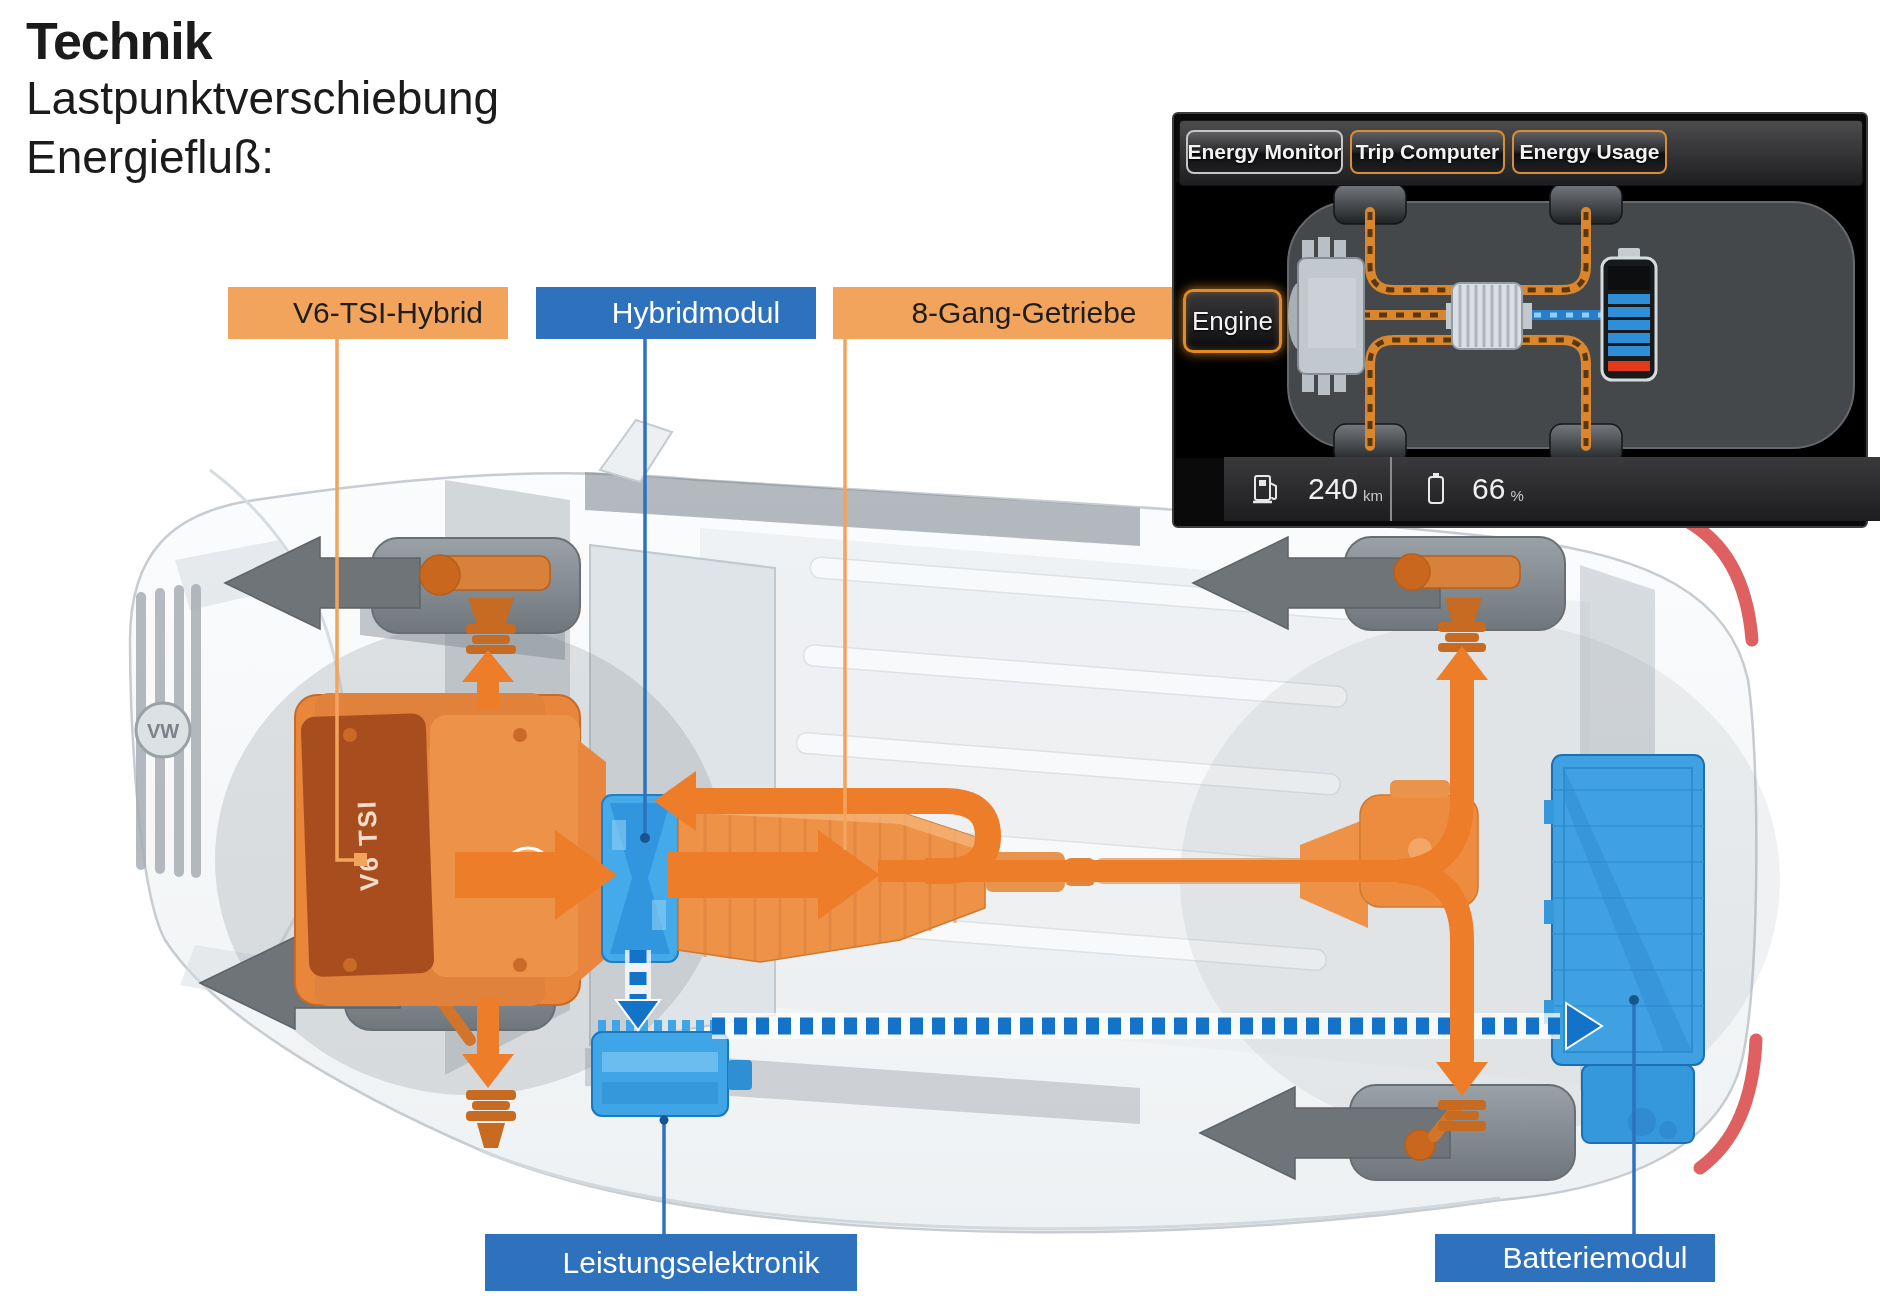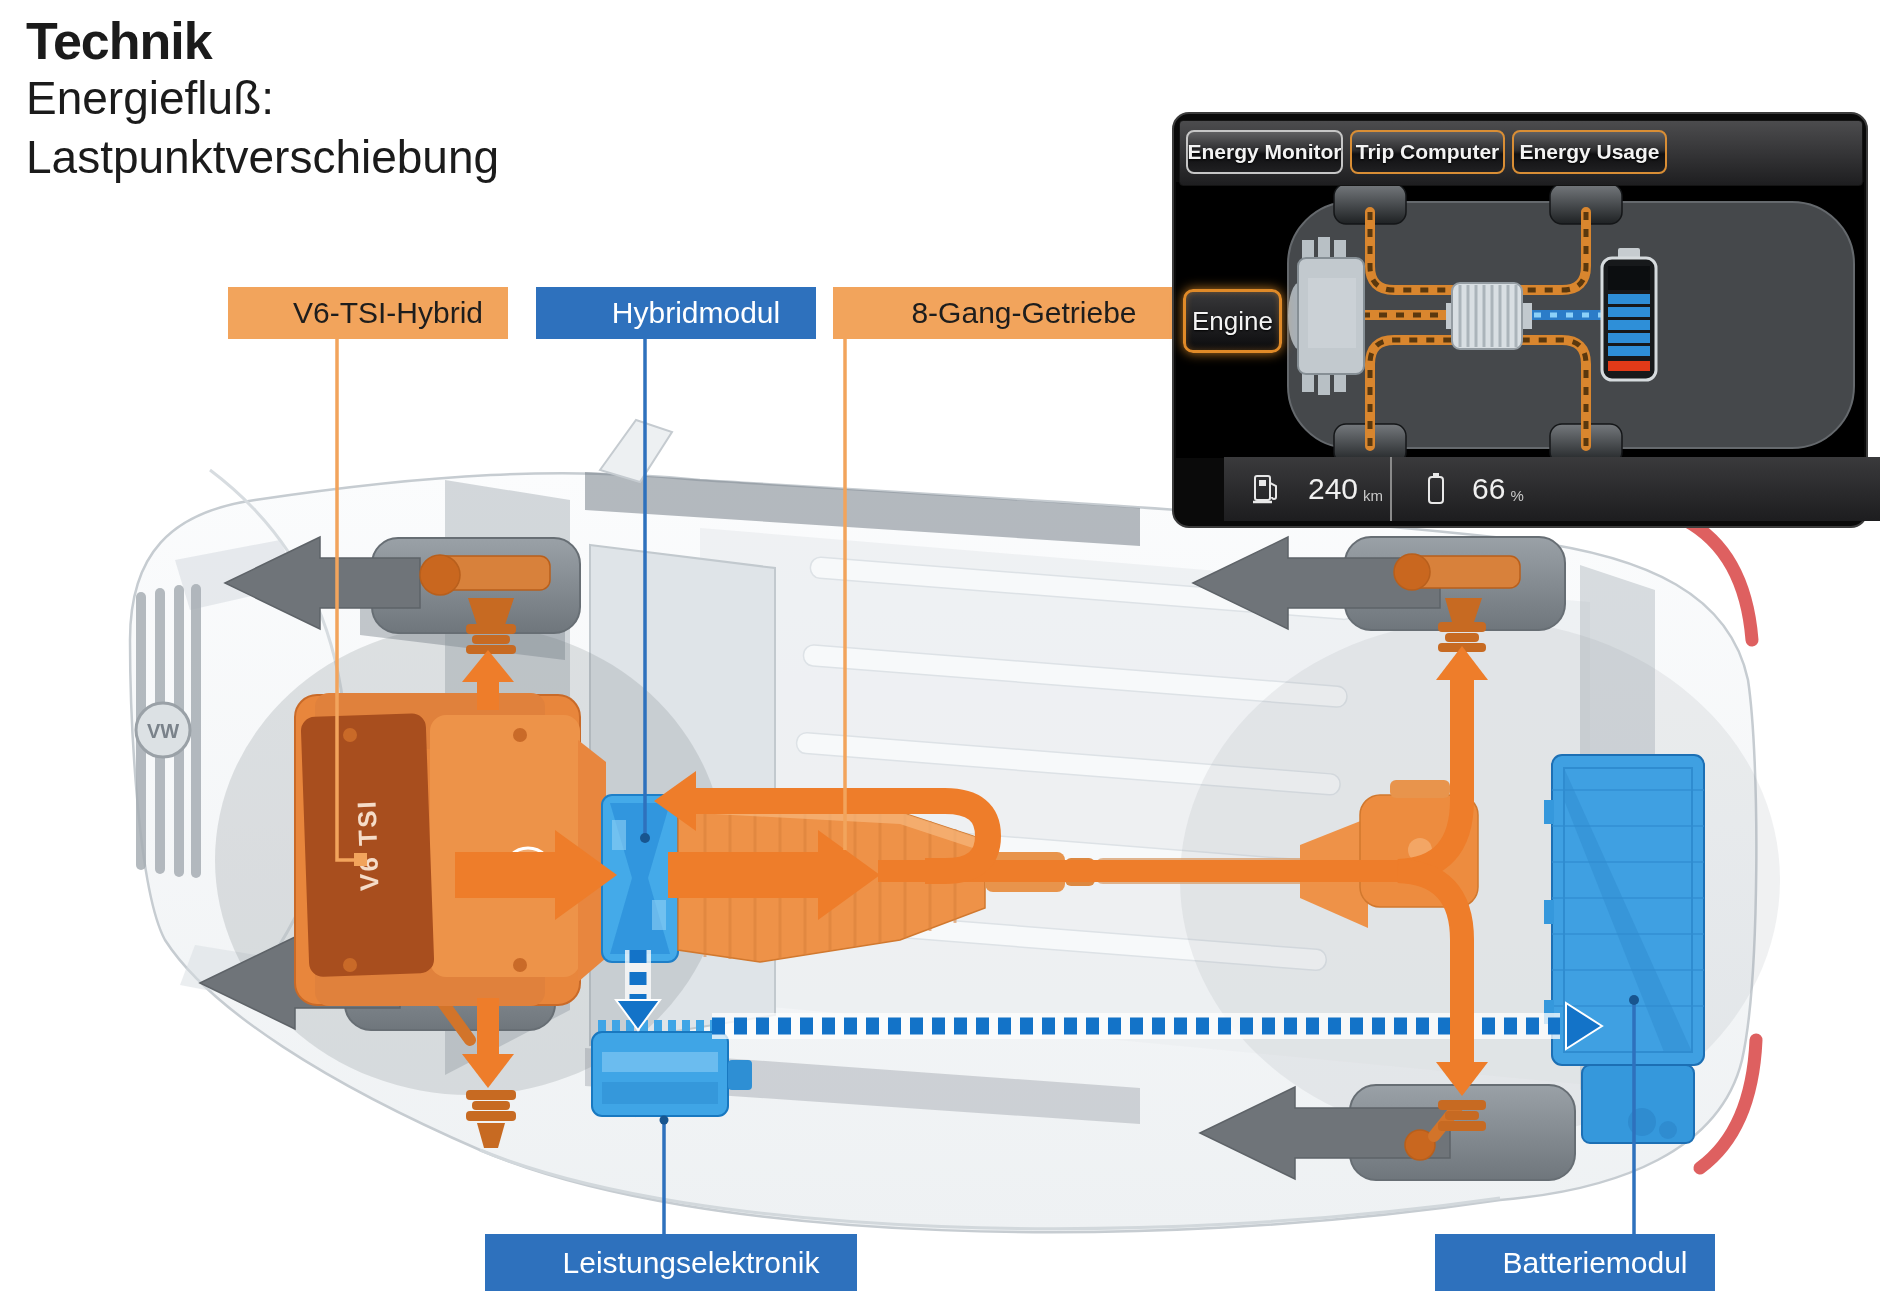--- a/index.html
+++ b/index.html
@@ -14,25 +14,25 @@
 
   
   .callout{position:absolute;display:flex;align-items:center;justify-content:center;
            font-size:30px;white-space:nowrap;z-index:30;padding-left:40px;}
   .callout.orange{background:#F2A45C;color:#1d1d1d;}
   .callout.blue{background:#2E71BD;color:#ffffff;}
   .co-v6{left:228px;top:287px;width:240px;height:52px;}
   .co-hm{left:536px;top:287px;width:240px;height:52px;}
   .co-gg{left:833px;top:287px;width:302px;height:52px;}
   .co-le{left:485px;top:1234px;width:332px;height:57px;}
-  .co-bm{left:1435px;top:1234px;width:240px;height:57px;}
+  .co-bm{left:1435px;top:1234px;width:240px;height:48px;}
 
   
   .display-unit{position:absolute;left:1172px;top:112px;width:696px;height:416px;
-                background:#0a0a0a;border:2px solid #3c3c3c;border-radius:17px;
+                background:#0a0a0a;border:2px solid #3c3c3c;border-radius:6px;
                 box-sizing:border-box;z-index:40;}
   .du-svg{position:absolute;left:-2px;top:-2px;}
   .tab-strip{position:absolute;left:5px;top:6px;width:682px;height:64px;
              background:linear-gradient(#4c4c4e,#1e1e20);border:1px solid #141414;border-radius:4px;}
   .tab{position:absolute;top:9px;height:44px;border-radius:8px;display:flex;align-items:center;
        justify-content:center;color:#f3f3f3;font-size:21px;font-weight:700;white-space:nowrap;
        background:linear-gradient(180deg,#606062 0%,#2e2e30 45%,#101012 55%,#202022 100%);
        text-shadow:0 1px 2px #000;cursor:pointer;box-sizing:border-box;}
   .tab.silver{border:2px solid #c6c6c6;left:6px;width:157px;}
   .tab.orange1{border:2px solid #D98E35;left:170px;width:155px;}
@@ -299,22 +299,22 @@
       <path d="M845 339 V850" stroke="#f2a45c" stroke-width="3.5"></path>
       <path d="M664 1118 V1234" stroke="#2e71bd" stroke-width="3.5"></path>
       <circle cx="664" cy="1120" r="4.5" fill="#18558f"></circle>
       <path d="M1634 1000 V1234" stroke="#2e71bd" stroke-width="3.5"></path>
       <circle cx="1634" cy="1000" r="5" fill="#18558f"></circle>
     </g>
   </svg>
 
   <div class="title-block">
     <h1>Technik</h1>
+    <div class="sub">Lastpunktverschiebung</div>
     <div class="sub">Energiefluß:</div>
-    <div class="sub">Lastpunktverschiebung</div>
   </div>
 
   <div class="callout orange co-v6">V6-TSI-Hybrid</div>
   <div class="callout blue co-hm">Hybridmodul</div>
   <div class="callout orange co-gg">8-Gang-Getriebe</div>
   <div class="callout blue co-le">Leistungselektronik</div>
   <div class="callout blue co-bm">Batteriemodul</div>
 
   <div class="display-unit">
 

